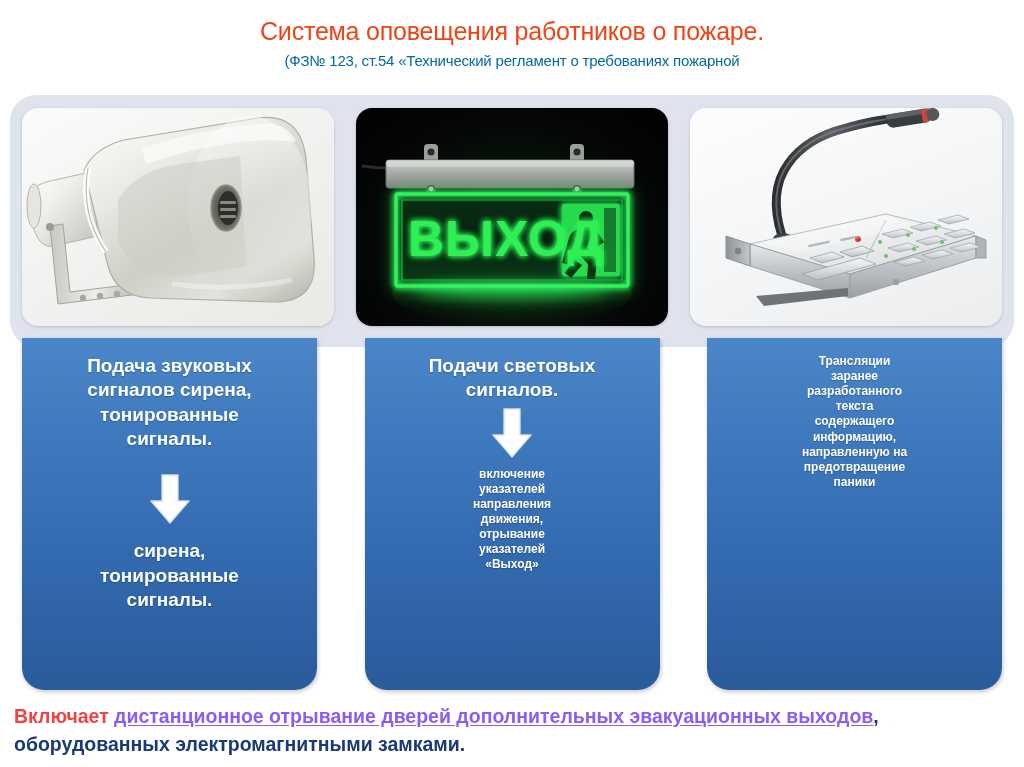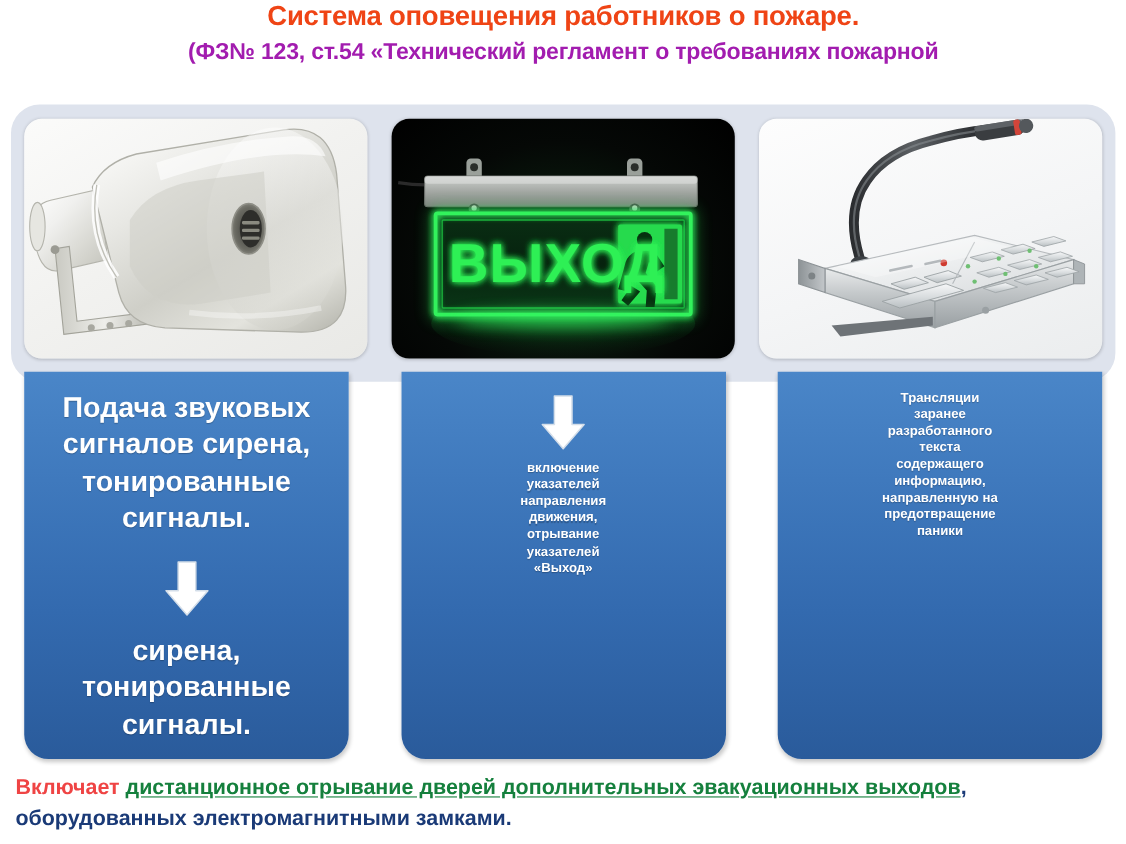--- a/index.html
+++ b/index.html
@@ -25,32 +25,32 @@
     position: absolute;
     left: 0; top: 0;
     width: 1024px;
     height: 96px;
     text-align: center;
     z-index: 5;
   }
 
   .title {
     font-size: 25px;
-    font-weight: bold;
+    font-weight: normal;
     color: #ef4415;
     line-height: 1.1;
-    padding-top: 2px;
+    padding-top: 18px;
     letter-spacing: -0.2px;
     white-space: nowrap;
   }
 
   .subtitle {
-    font-size: 21px;
-    font-weight: bold;
-    color: #a21caf;
+    font-size: 15px;
+    font-weight: normal;
+    color: #0369a1;
     line-height: 1.28;
     padding-top: 5px;
     letter-spacing: -0.2px;
   }
 
   
   .media-panel {
     position: absolute;
     left: 10px;
     top: 95px;
@@ -119,21 +119,21 @@
     box-shadow: 1px 2px 4px rgba(0,0,0,0.22);
     padding: 16px 14px 10px 14px;
     text-align: center;
     color: #ffffff;
     display: flex;
     flex-direction: column;
     align-items: center;
   }
 
   .col-text {
-    font-size: 26px;
+    font-size: 19px;
     font-weight: bold;
     line-height: 1.28;
     color: #ffffff;
     text-shadow: 0 1px 1px rgba(0,0,0,0.25);
     white-space: pre-line;
   }
 
   .col-text.sm {
     font-size: 12px;
     line-height: 1.26;
@@ -158,21 +158,21 @@
     top: 702px;
     width: 1000px;
     font-size: 19.5px;
     font-weight: bold;
     line-height: 1.44;
     color: #1a3a77;
     text-align: left;
     z-index: 6;
   }
   .footer .lead { color: #ef4444; }
-  .footer .ul   { color: #15803d; text-decoration: underline; text-underline-offset: 2px; }
+  .footer .ul   { color: #8b5cf6; text-decoration: underline; text-underline-offset: 2px; }
   .footer .tail { color: #1a3a77; }
 </style>
 </head>
 <body>
 
 <div class="slide">
 
   <div class="header">
     <div class="title">Система оповещения работников о пожаре.</div>
     <div class="subtitle">
@@ -437,20 +437,22 @@
         <svg viewBox="0 0 46 52" xmlns="http://www.w3.org/2000/svg">
           <path d="M15 2 h16 v26 h11 L23 50 L4 28 h11 z" fill="#ffffff" stroke="#d4dee9" stroke-width="1.4" stroke-linejoin="round"></path>
         </svg>
       </div>
       <div class="col-text">сирена,
 тонированные
 сигналы.</div>
     </div>
 
     <div class="col col-2">
+      <div class="col-text">Подачи световых
+сигналов.</div>
       <div class="arrow">
         <svg viewBox="0 0 46 52" xmlns="http://www.w3.org/2000/svg">
           <path d="M15 2 h16 v26 h11 L23 50 L4 28 h11 z" fill="#ffffff" stroke="#d4dee9" stroke-width="1.4" stroke-linejoin="round"></path>
         </svg>
       </div>
       <div class="col-text sm">включение
 указателей
 направления
 движения,
 отрывание

